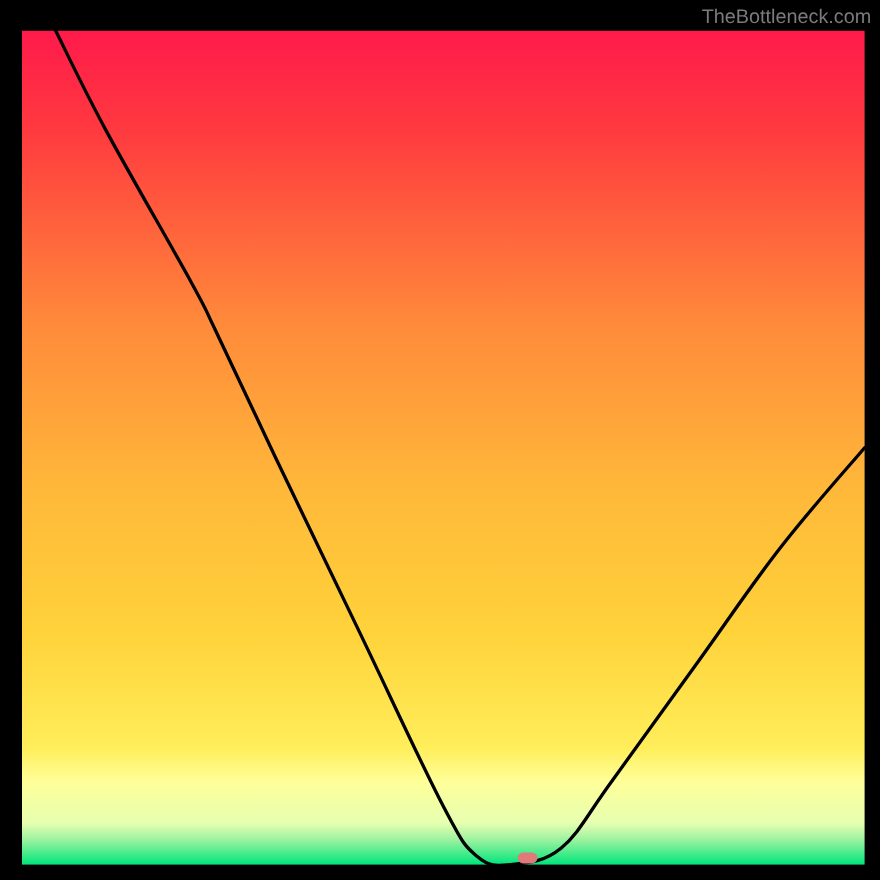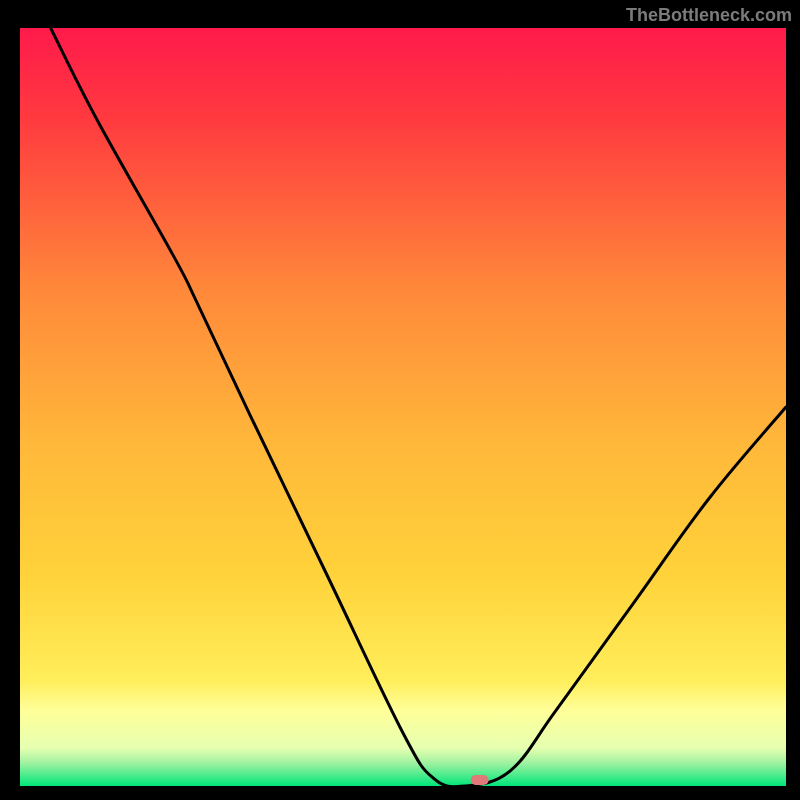--- a/index.html
+++ b/index.html
@@ -14,21 +14,21 @@
   position: relative;
 }
 svg {
   display: block;
 }
 .attribution {
   position: absolute;
   top: 5px;
   right: 8px;
   font-size: 18px;
-  font-weight: bold;
+  font-weight: normal;
   color: #7b7b7b;
   margin-left: 25px;
 }
 </style>
 </head>
 <body>
 
 <div class="chart-container">
   <svg id="chart-svg" width="800" height="800" viewBox="0 0 800 800">
       <defs>

